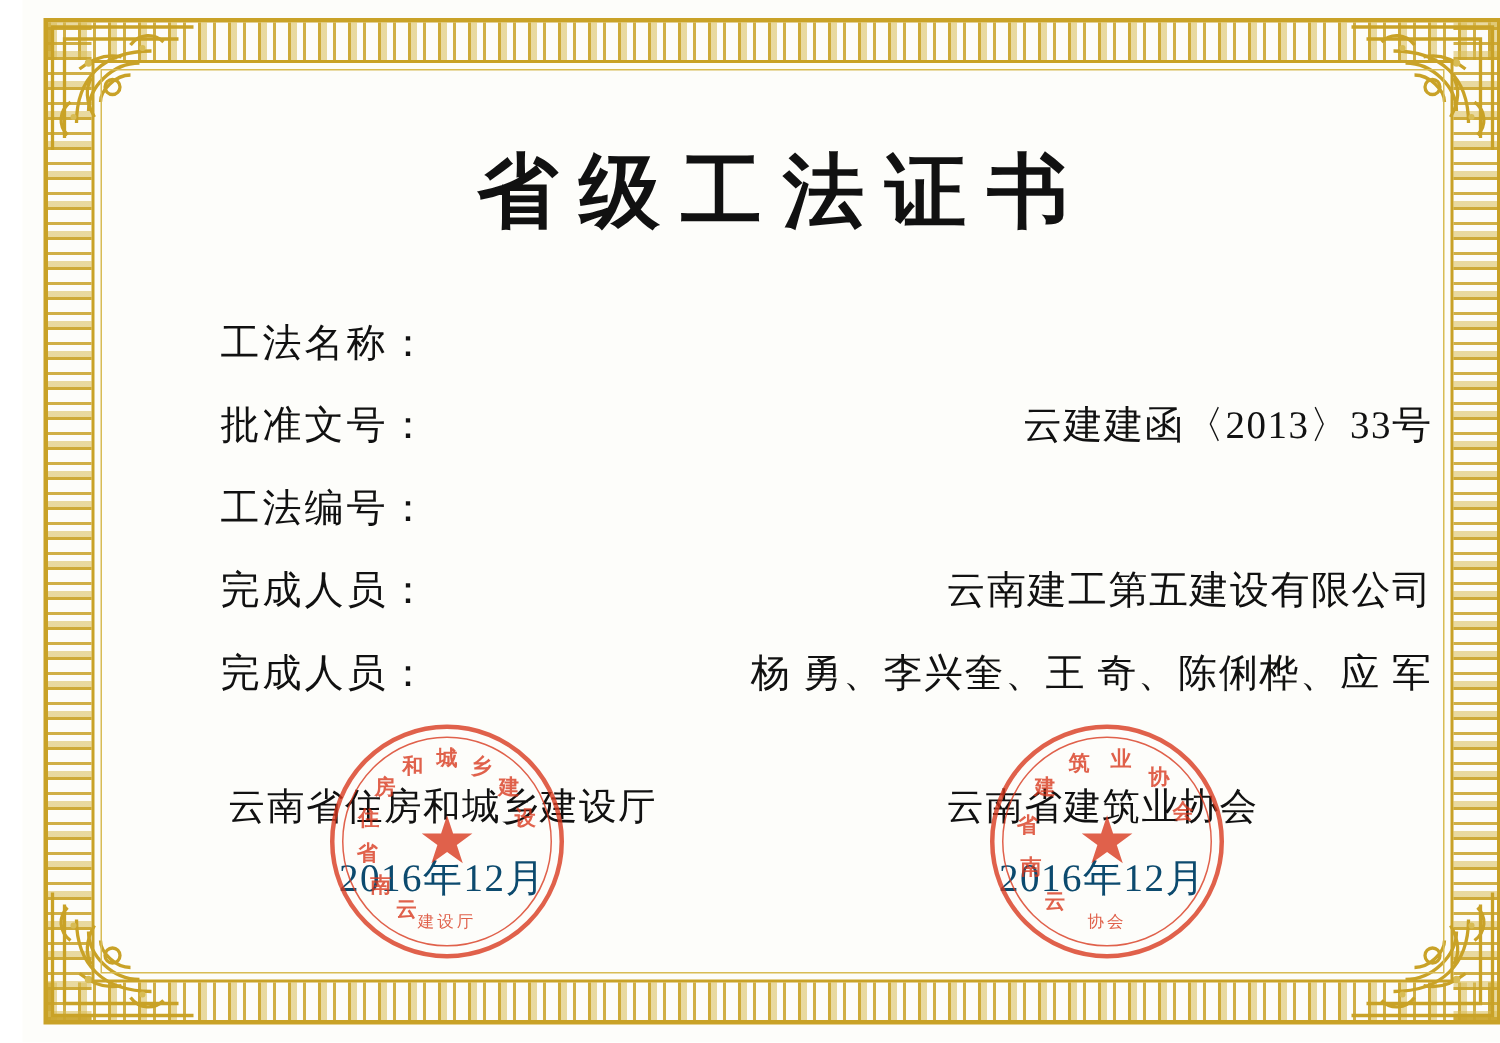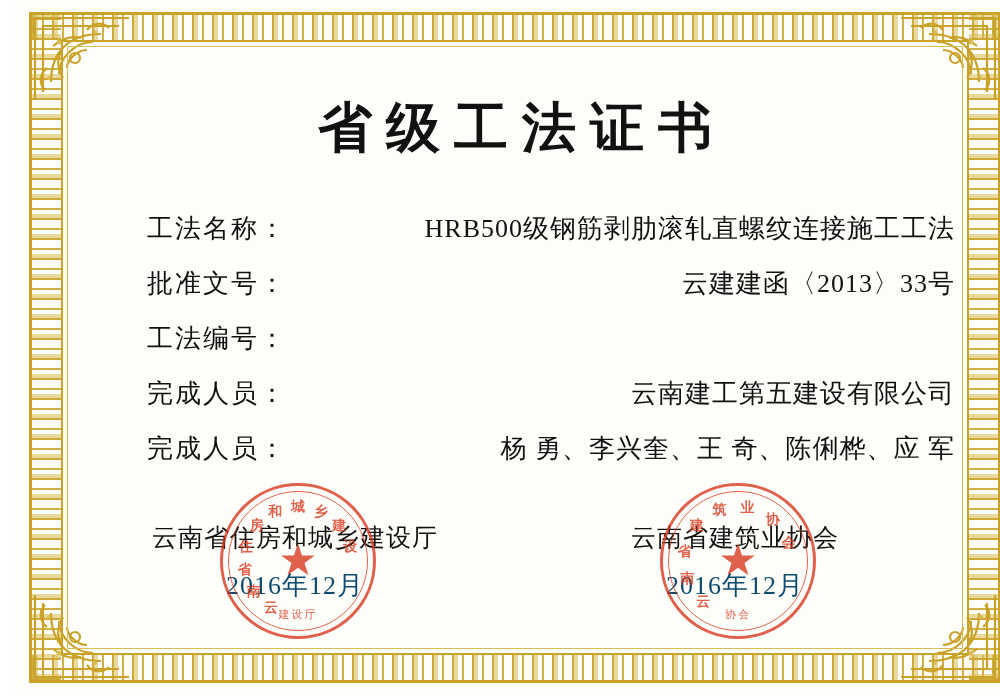--- a/index.html
+++ b/index.html
@@ -355,21 +355,20 @@
 
   <div class="content">
 
     <div class="title">省级工法证书</div>
 
     <div class="fields">
 
       <div class="field-row">
         <span class="field-label">工法名称</span>
         <span class="field-colon">：</span>
-        <span class="field-value">HRB500级钢筋剥肋滚轧直螺纹连接施工工法</span>
       </div>
 
       <div class="field-row">
         <span class="field-label">批准文号</span>
         <span class="field-colon">：</span>
         <span class="field-value">云建建函〈2013〉33号</span>
       </div>
 
       <div class="field-row">
         <span class="field-label">工法编号</span>

